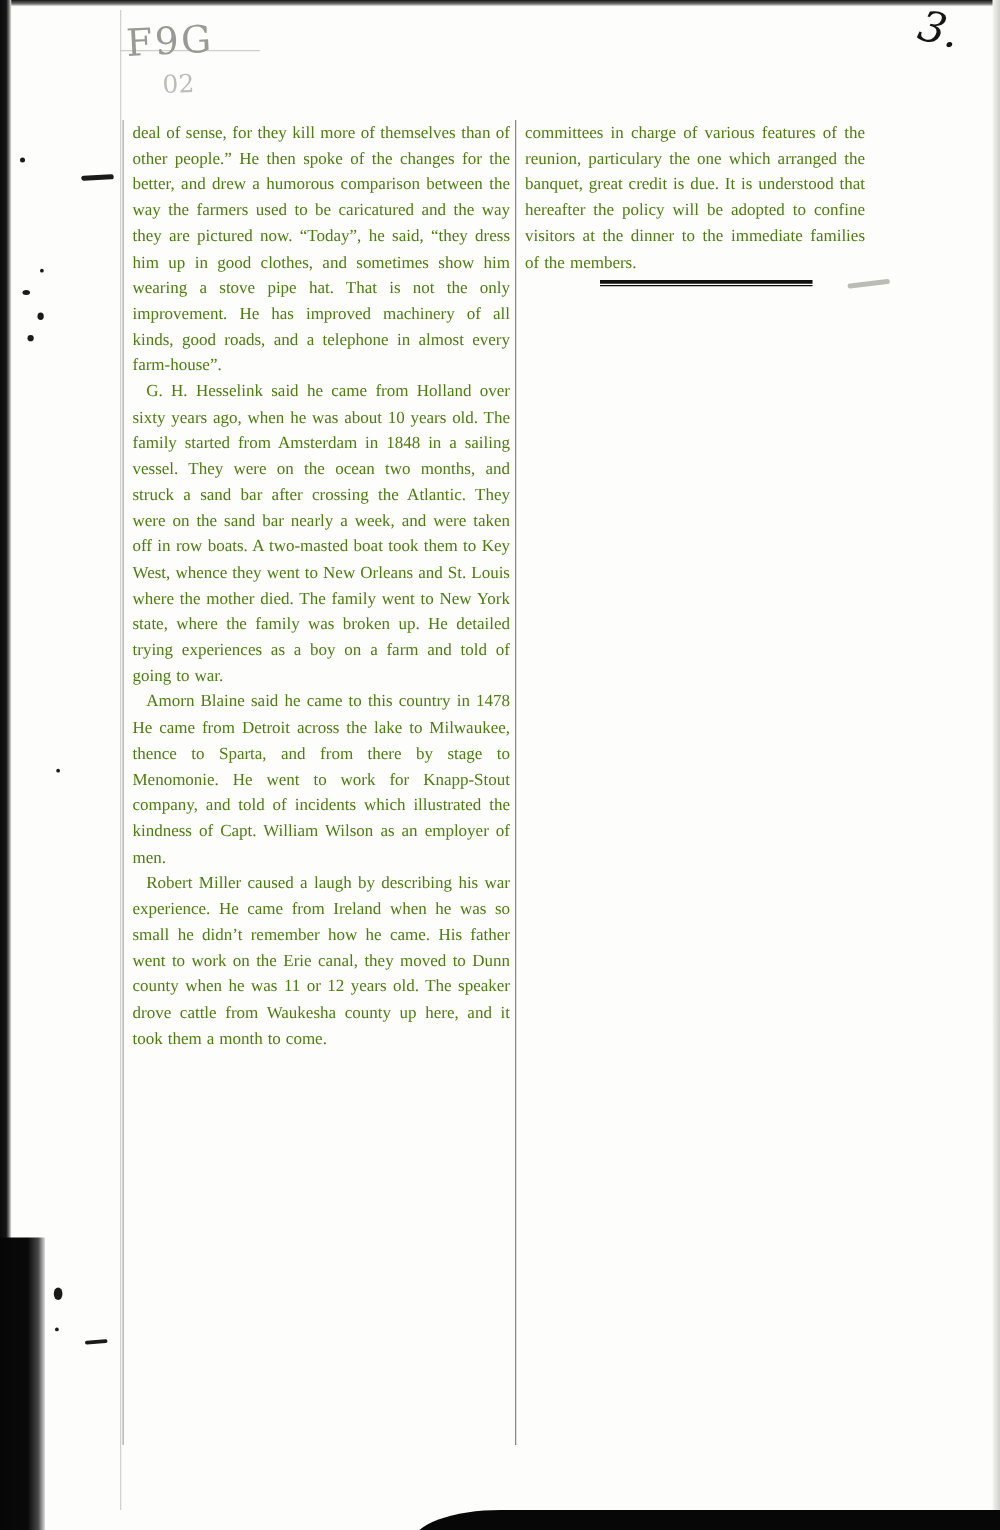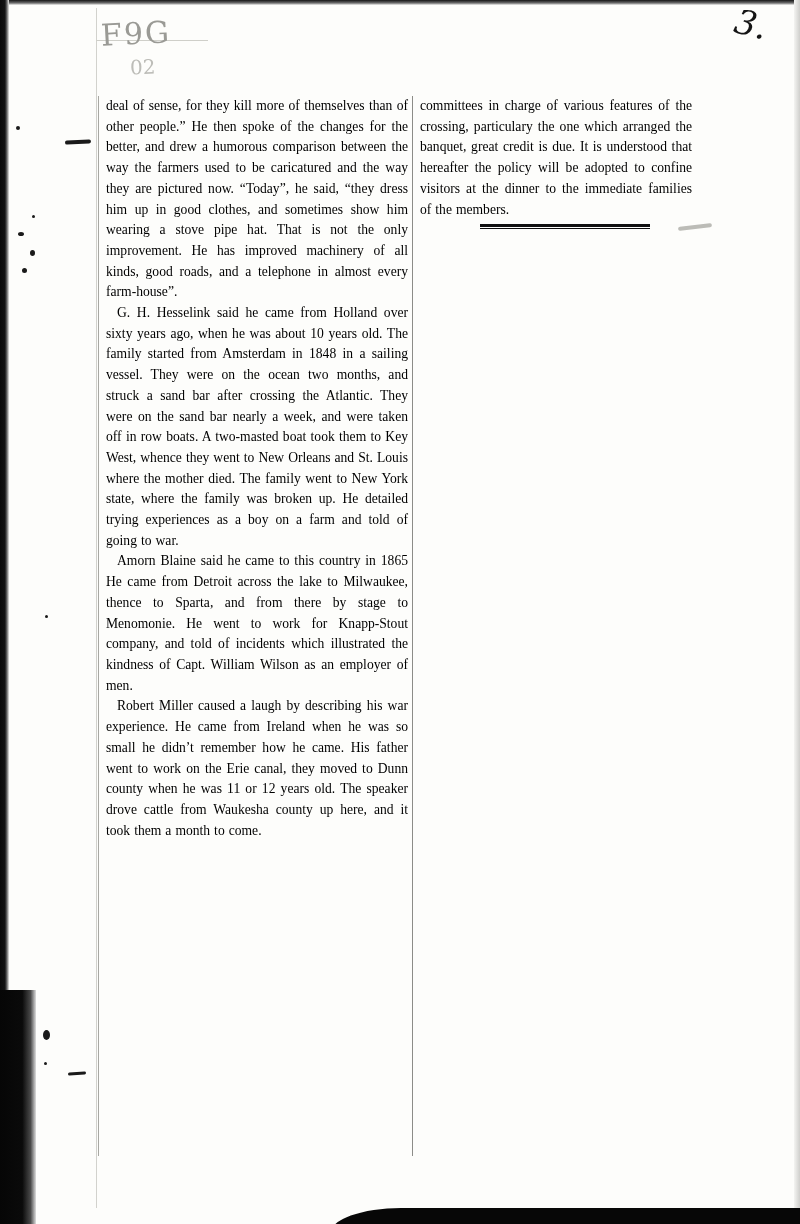--- a/index.html
+++ b/index.html
@@ -115,21 +115,21 @@
   #rule-center {
     left: 314px; height: 1060px;
     background: #8c8c88;
   }
 
   .column {
     position: absolute;
     top: 0;
     font-size: 13.6px;
     line-height: 20.7px;
-    color: #000000;
+    color: #4d7c0f;
     text-align: justify;
     text-align-last: left;
     word-spacing: 0.6px;
   }
   #col-left  { left: 8px;   width: 302px; }
   #col-right { left: 322px; width: 272px; }
 
   .para {
     margin: 0;
     text-indent: 11px;
@@ -199,26 +199,26 @@
   <div class="dashmark" style="left:68px; top:1072px; width:18px; height:3px; transform:rotate(-4deg);"></div>
 
   <div id="clipping">
 
     <div class="col-rule" id="rule-left-margin"></div>
     <div class="col-rule" id="rule-center"></div>
 
     <div class="column" id="col-left">
       <p class="para no-indent">deal of sense, for they kill more of themselves than of other people.” He then spoke of the changes for the better, and drew a humorous comparison between the way the farmers used to be caricatured and the way they are pictured now. “Today”, he said, “they dress him up in good clothes, and sometimes show him wearing a stove pipe hat. That is not the only improvement. He has improved machinery of all kinds, good roads, and a telephone in almost every farm-house”.</p>
       <p class="para">G. H. Hesselink said he came from Holland over sixty years ago, when he was about 10 years old. The family started from Amsterdam in 1848 in a sailing vessel. They were on the ocean two months, and struck a sand bar after crossing the Atlantic. They were on the sand bar nearly a week, and were taken off in row boats. A two-masted boat took them to Key West, whence they went to New Orleans and St. Louis where the mother died. The family went to New York state, where the family was broken up. He detailed trying experiences as a boy on a farm and told of going to war.</p>
-      <p class="para">Amorn Blaine said he came to this country in 1865 He came from Detroit across the lake to Milwaukee, thence to Sparta, and from there by stage to Menomonie. He went to work for Knapp-Stout company, and told of incidents which illustrated the kindness of Capt. William Wilson as an employer of men.</p>
+      <p class="para">Amorn Blaine said he came to this country in 1478 He came from Detroit across the lake to Milwaukee, thence to Sparta, and from there by stage to Menomonie. He went to work for Knapp-Stout company, and told of incidents which illustrated the kindness of Capt. William Wilson as an employer of men.</p>
       <p class="para">Robert Miller caused a laugh by describing his war experience. He came from Ireland when he was so small he didn’t remember how he came. His father went to work on the Erie canal, they moved to Dunn county when he was 11 or 12 years old. The speaker drove cattle from Waukesha county up here, and it took them a month to come.</p>
     </div>
 
     <div class="column" id="col-right">
-      <p class="para no-indent">committees in charge of various features of the crossing, particulary the one which arranged the banquet, great credit is due. It is understood that hereafter the policy will be adopted to confine visitors at the dinner to the immediate families of the members.</p>
+      <p class="para no-indent">committees in charge of various features of the reunion, particulary the one which arranged the banquet, great credit is due. It is understood that hereafter the policy will be adopted to confine visitors at the dinner to the immediate families of the members.</p>
     </div>
 
     <div id="end-rule">
       <div class="r1"></div>
       <div class="r2"></div>
     </div>
     <div id="smudge-dash"></div>
 
   </div>
 </div>

